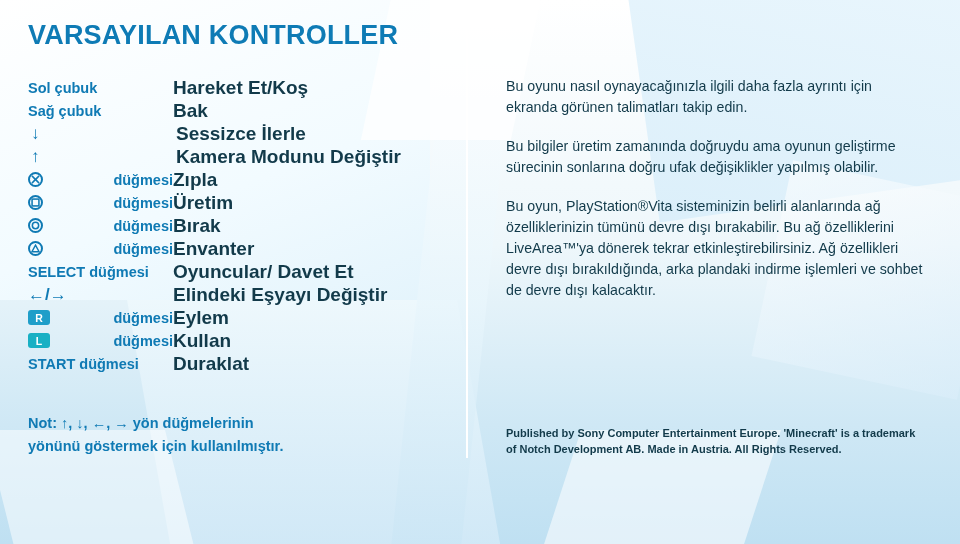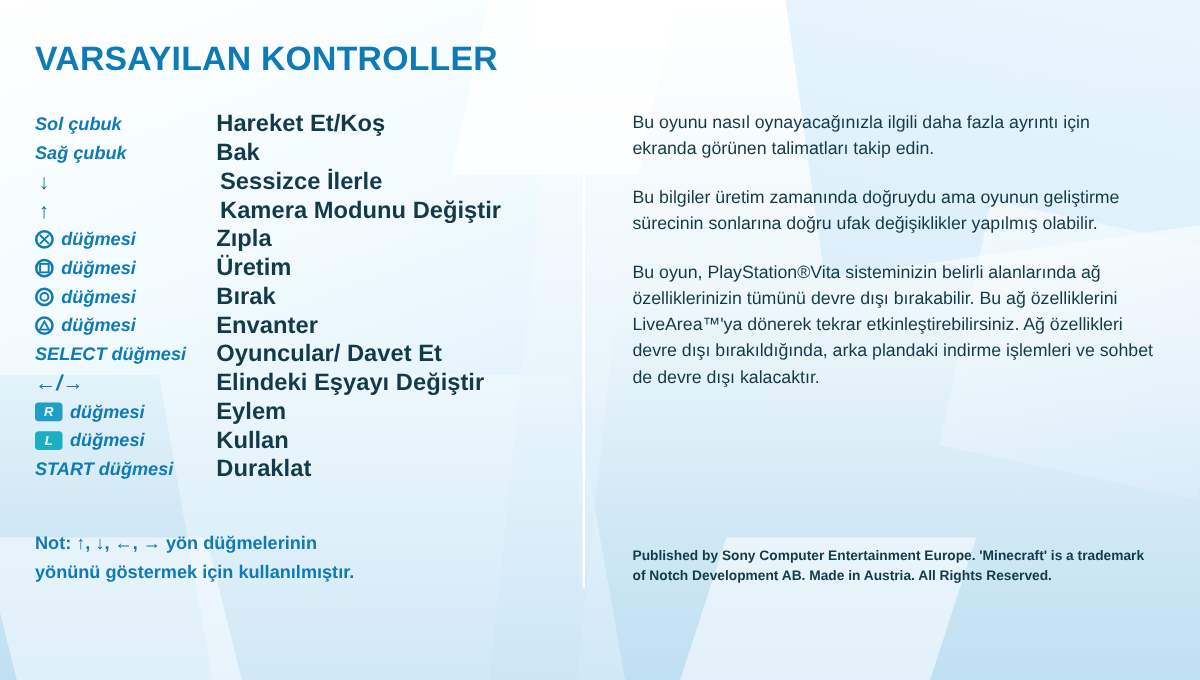--- a/index.html
+++ b/index.html
@@ -71,21 +71,20 @@
     left: 770px; top: 180px; width: 210px; height: 200px;
     background: linear-gradient(150deg,#ffffff 0%, #dbeefa 100%);
     opacity: .6;
     transform: rotate(12deg);
   }
 
   
   .content {
     position: absolute;
     inset: 0;
-    margin-top: 12px;
   }
   .title {
     position: absolute;
     left: 28px;
     top: 20px;
     font-size: 27px;
     font-weight: bold;
     color: #0e7bb5;
     letter-spacing: .2px;
   }
@@ -114,24 +113,23 @@
   }
   .cell-key {
     width: 145px;
     flex: 0 0 145px;
     color: #0f7ab4;
     font-size: 14.5px;
     font-weight: bold;
     display: flex;
     align-items: center;
     white-space: nowrap;
-    font-style: italic;
   }
   .cell-key.align-right {
-    justify-content: flex-start;
+    justify-content: space-between;
     padding-right: 0px;
   }
   .cell-val {
     color: #123a4a;
     font-size: 19px;
     font-weight: bold;
     white-space: nowrap;
   }
   .arrow {
     font-size: 17px;

